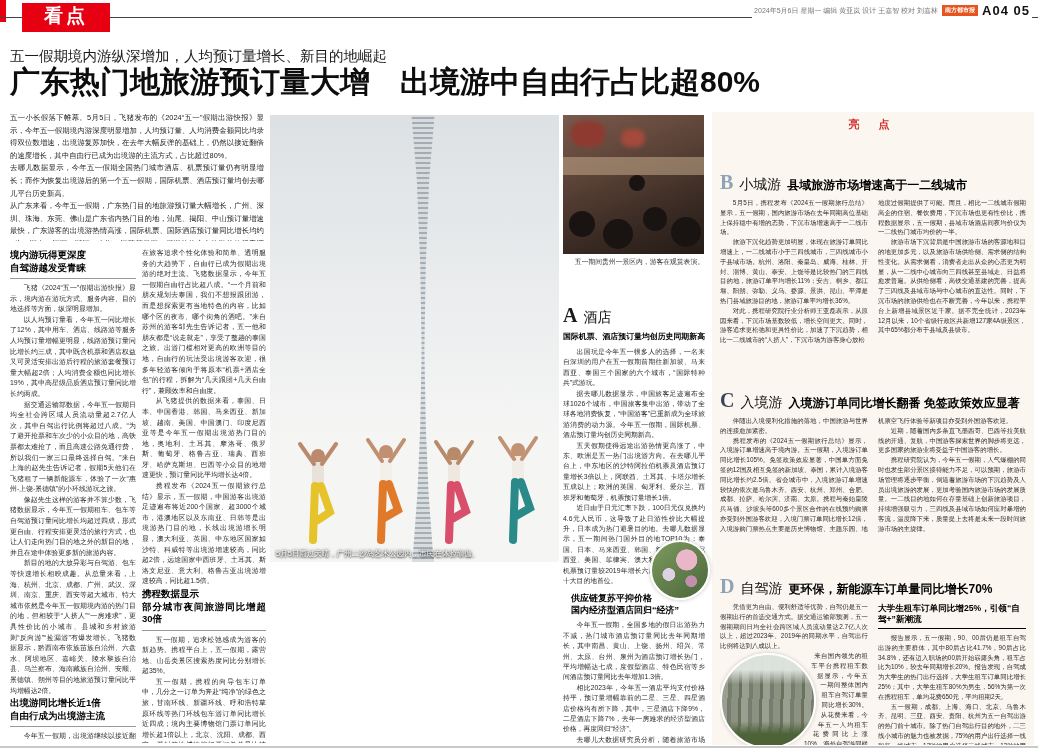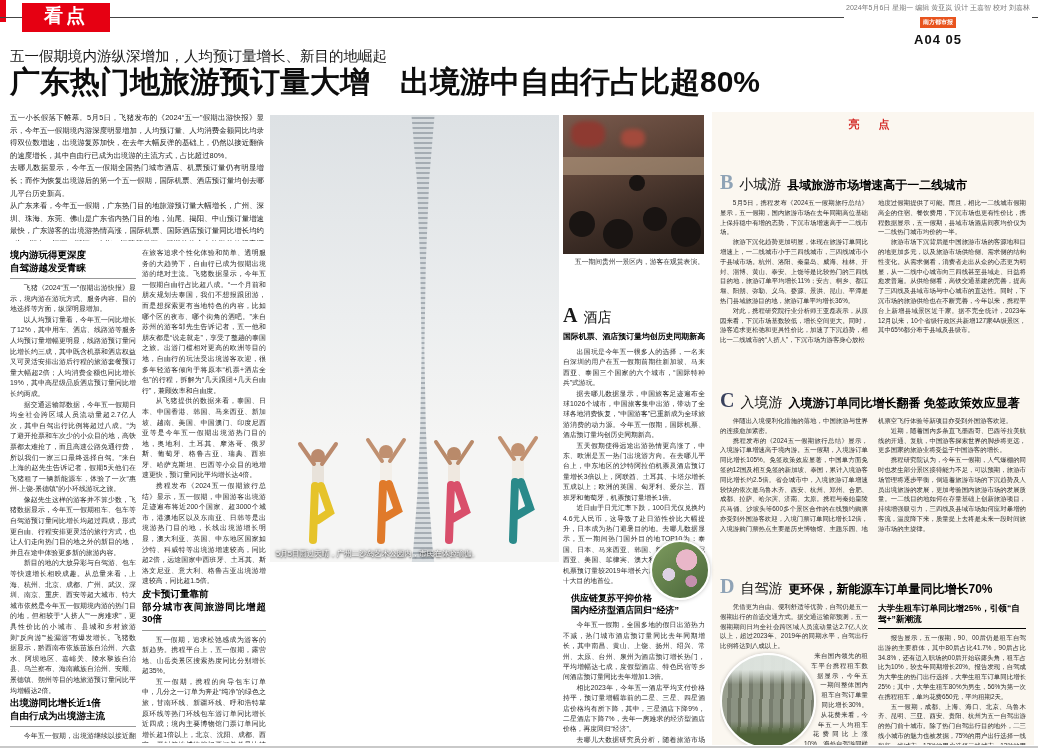--- a/index.html
+++ b/index.html
@@ -4,21 +4,21 @@
 <style>
   html,body{margin:0;padding:0;background:#ffffff;}
   .page{position:relative;width:1038px;height:750px;background:#fff;overflow:hidden;
         font-family:"Liberation Sans","DejaVu Sans",sans-serif;color:#222;}
   
   .corner-mark{position:absolute;left:0;top:0;width:6px;height:22px;background:#e60012;}
   .header-rule{position:absolute;left:0;right:0;top:17px;height:1px;background:#444;}
   .masthead-tag{position:absolute;left:22px;top:3px;width:88px;height:29px;background:#e60012;
     color:#fff;font-size:19px;font-weight:bold;display:flex;justify-content:center;
     letter-spacing:3px;z-index:3;}
-  .dateline{position:absolute;right:6px;top:2px;font-size:7px;color:#777;display:flex;align-items:center;gap:4px;z-index:3;background:#fff;padding:1px 2px;flex-direction:column;}
+  .dateline{position:absolute;right:6px;top:2px;font-size:7px;color:#777;display:flex;align-items:center;gap:4px;z-index:3;background:#fff;padding:1px 2px;}
   .brand-badge{background:#e8541e;color:#fff;font-size:6px;padding:1px 3px;font-weight:bold;}
   .page-no{font-size:13px;font-weight:bold;color:#111;letter-spacing:1px;}
   
   .kicker{position:absolute;left:10px;top:47px;font-size:14.5px;color:#1a1a1a;font-weight:500;z-index:2;}
   .main-headline{position:absolute;left:10px;top:62px;margin:0;font-size:30px;font-weight:bold;color:#0d0d0d;white-space:nowrap;z-index:2;}
   
   .lede{position:absolute;left:10px;top:112px;width:254px;height:129px;overflow:hidden;
         font-size:7.4px;line-height:12.6px;text-align:justify;color:#222;}
   .lede p{margin:0;}
   .col{position:absolute;top:248px;height:495px;overflow:hidden;font-size:6.9px;line-height:10.6px;
@@ -134,21 +134,21 @@
     </div>
     <p class="ind">今年五一假期，出境游继续以接近翻倍的速度增长，其中，出境游酒店预订量同比增长约1倍；租车自驾游从国内火到了海外，预订金额同比大增超1倍；国际邮轮供给快速恢复，邮轮游预订量大爆发，预订量同比激增超15倍。</p>
 
   </div>
 
   <div class="col col2">
     <p>在旅客追求个性化体验和简单、透明服务的大趋势下，自由行已成为假期出境游的绝对主流。飞猪数据显示，今年五一假期自由行占比超八成。“一个月前和朋友规划去泰国，我们不想报跟团游，而是想探索更有当地特色的内容，比如哪个区的夜市、哪个街角的酒吧。”来自苏州的游客邹先生告诉记者，五一他和朋友都是“说走就走”，享受了整趟的泰国之旅。出游门槛相对更高的欧洲等目的地，自由行的玩法受出境游客欢迎，很多年轻游客倾向于将原本“机票+酒店全包”的行程，拆解为“几天跟团+几天自由行”，兼顾效率和自由度。</p>
     <p class="ind">从飞猪提供的数据来看，泰国、日本、中国香港、韩国、马来西亚、新加坡、越南、美国、中国澳门、印度尼西亚等是今年五一假期出境游热门目的地，奥地利、土耳其、摩洛哥、俄罗斯、葡萄牙、格鲁吉亚、瑞典、西班牙、哈萨克斯坦、巴西等小众目的地增速更快，预订量同比平均增长达4倍。</p>
     <p class="ind">携程发布《2024五一假期旅行总结》显示，五一假期，中国游客出境游足迹遍布将近200个国家、超3000个城市，港澳地区以及东南亚、日韩等是出境游热门目的地，长线出境游增长明显，澳大利亚、英国、中东地区国家如沙特、科威特等出境游增速较高，同比超2倍，远途国家中西班牙、土耳其、斯洛文尼亚、意大利、格鲁吉亚出境游增速较高，同比超1.5倍。</p>
     <div class="subhead">
-      <div>皮卡预订量靠前</div>
+      <div>携程数据显示</div>
       <div>部分城市夜间旅游同比增超30倍</div>
     </div>
     <p class="ind">五一假期，追求松弛感成为游客的新趋势。携程平台上，五一假期，露营地、山岳类景区搜索热度同比分别增长超35%。</p>
     <p class="ind">五一假期，携程的向导包车订单中，几分之一订单为奔赴“纯净”的绿色之旅，甘南环线、新疆环线、呼和浩特草原环线等热门环线包车游订单同比增长近四成；境内主要博物馆门票订单同比增长超1倍以上，北京、沈阳、成都、西安、开封等地博物馆门票订单总量比较靠前，湖州、泉州、温州等游玩小众城市博物馆订单增幅靠前，同比25倍以上增长。</p>
 
   </div>
 
   <div class="photo-main">
     <div class="pm-sky"></div>
     <div class="pm-tower"></div>

